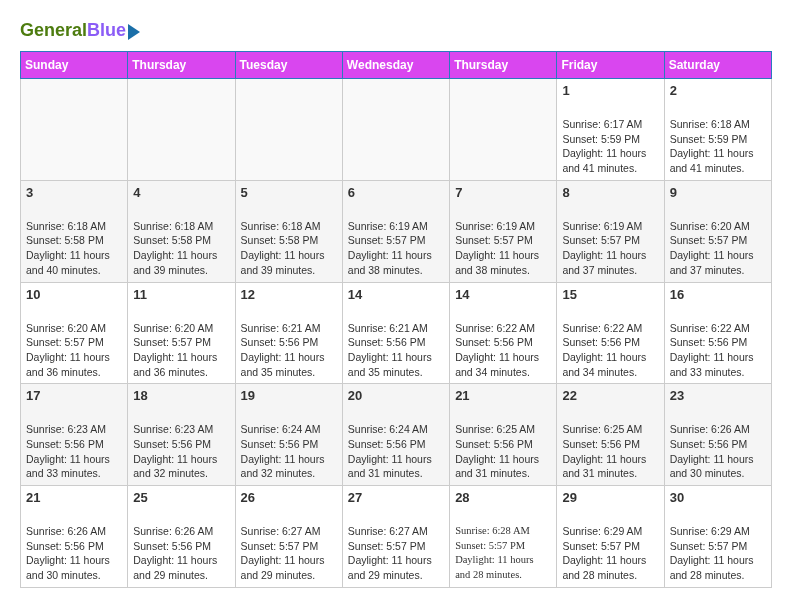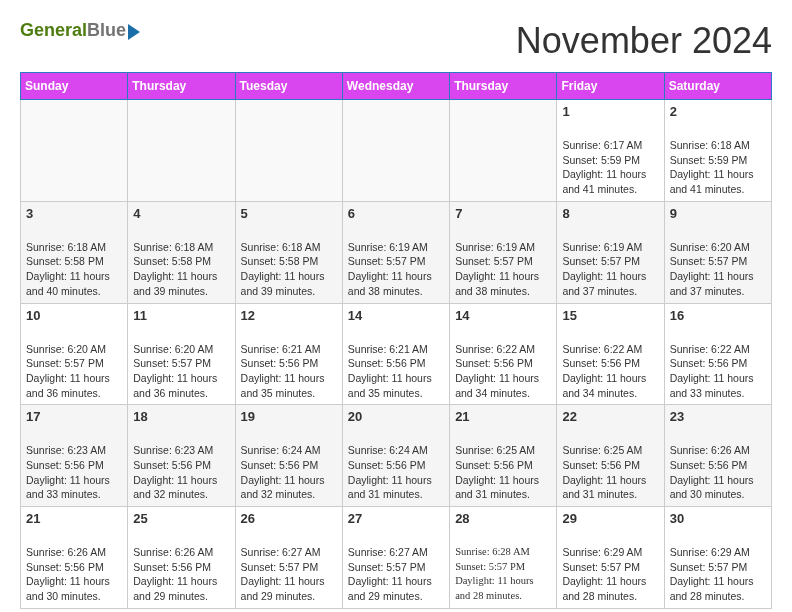--- a/index.html
+++ b/index.html
@@ -26,21 +26,21 @@
       align-items: center;
     }
     .logo-general {
       font-size: 18px;
       font-weight: bold;
       color: #4d7c0f;
     }
     .logo-blue {
       font-size: 18px;
       font-weight: bold;
-      color: #737373;
+      color: #8b5cf6;
     }
     .logo-arrow {
       width: 0;
       height: 0;
       border-left: 12px solid #1a6fa8;
       border-top: 8px solid transparent;
       border-bottom: 8px solid transparent;
       margin-left: 2px;
       margin-top: 2px;
     }
@@ -106,21 +106,20 @@
 
 <div class="header">
   <div class="logo">
     <div class="logo-text">
       <span class="logo-general">General</span>
       <span class="logo-blue">Blue</span>
       <div class="logo-arrow"></div>
     </div>
   </div>
   <div class="title-section">
-    <div class="month-title">November 2024</div>
   </div>
 </div>
 
 <table>
   <thead>
     <tr>
     <th>Sunday</th>
         <th>Thursday</th>
         <th>Tuesday</th>
         <th>Wednesday</th>

